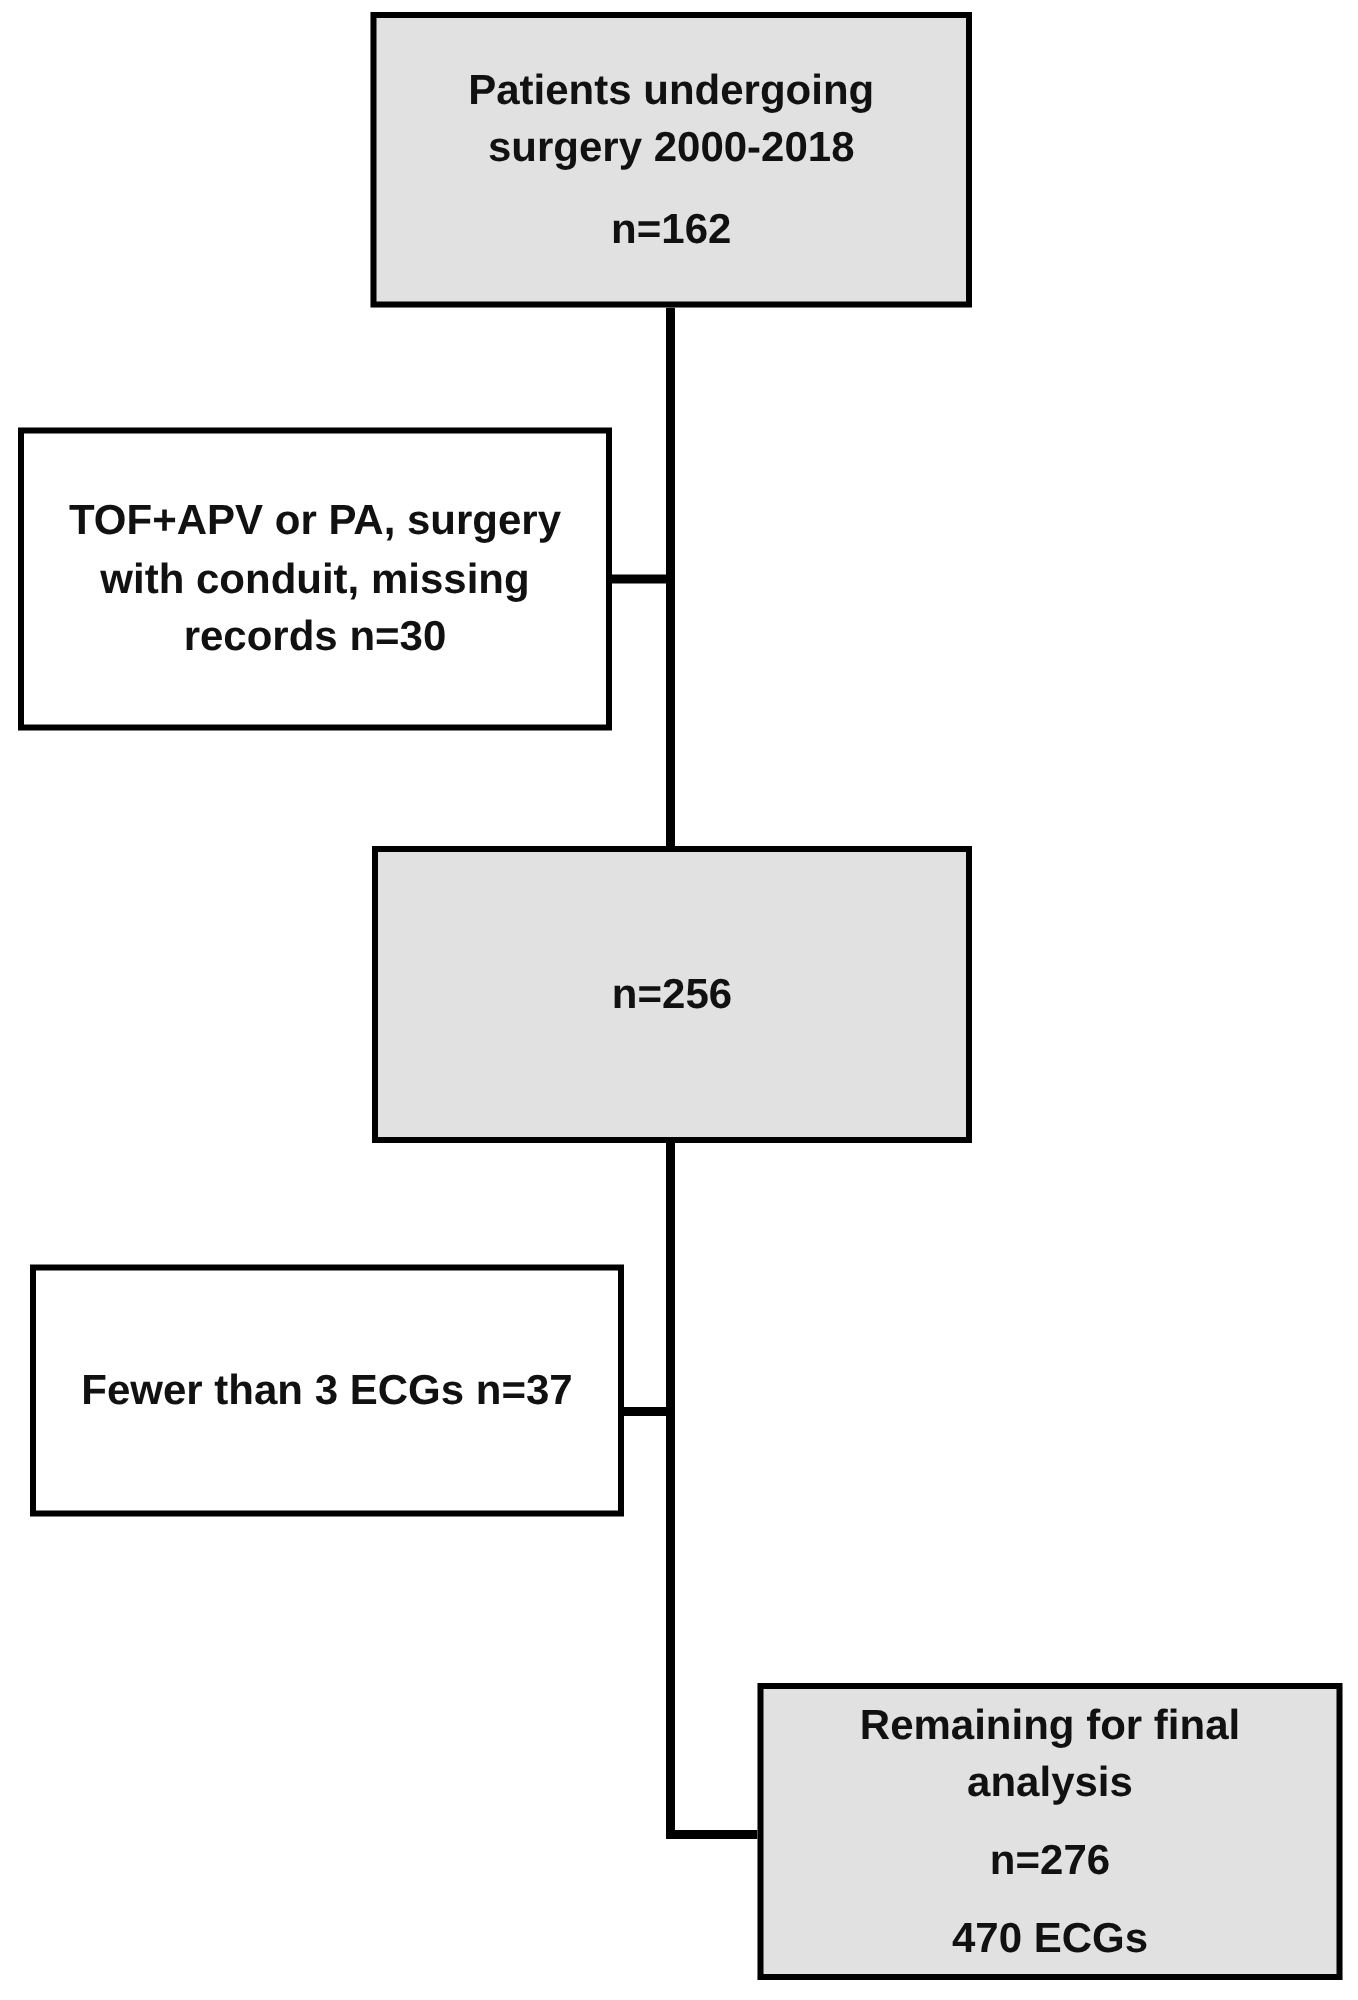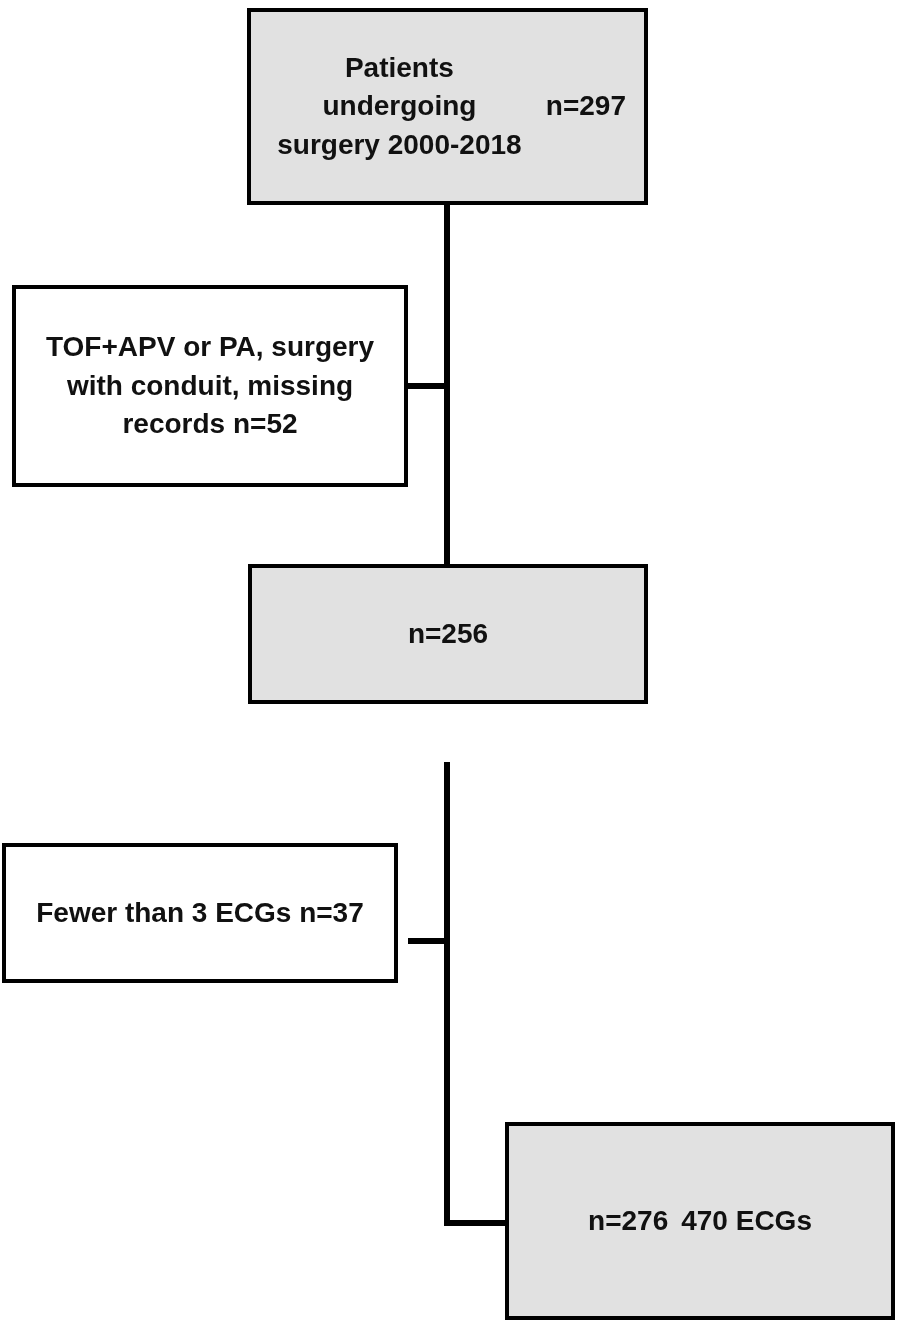--- a/index.html
+++ b/index.html
@@ -17,36 +17,36 @@
     height: 1333px;
     background: var(--background);
     font-family: "Liberation Sans", "DejaVu Sans", sans-serif;
     color: var(--text);
     overflow: hidden;
   }
   .node {
     position: absolute;
     border: 4px solid var(--border);
     display: flex;
-    flex-direction: row;
+    flex-direction: column;
     justify-content: center;
     align-items: center;
     text-align: center;
     font-size: 28px;
     font-weight: 700;
     line-height: 1.38;
     padding: 8px 18px;
   }
   .node.gray  { background: var(--box-fill); }
   .node.white { background: var(--exclusion-fill); }
 
   .node-start   { left: 247px; top: 8px;    width: 401px; height: 197px; gap: 16px; }
   .node-excl1   { left: 12px;  top: 285px;  width: 396px; height: 202px; }
-  .node-cohort  { left: 248px; top: 564px;  width: 400px; height: 140px; }
-  .node-excl2   { left: 2px;  top: 843px;  width: 396px; height: 140px; }
+  .node-cohort  { left: 248px; top: 564px;  width: 400px; height: 198px; }
+  .node-excl2   { left: 20px;  top: 843px;  width: 396px; height: 168px; }
   .node-final   { left: 505px; top: 1122px; width: 390px; height: 198px; gap: 13px; }
 
   .node-start .node-title { max-width: 330px; }
   .node-final .node-title { max-width: 330px; }
   .node-excl1 .node-text  { max-width: 350px; }
 
   .connector {
     position: absolute;
     background: var(--border);
   }
@@ -62,33 +62,34 @@
 <div class="canvas">
 
   <div class="connector conn-v1"></div>
   <div class="connector conn-h1"></div>
   <div class="connector conn-v2"></div>
   <div class="connector conn-h2"></div>
   <div class="connector conn-h3"></div>
 
   <div class="node gray node-start">
     <div class="node-title">Patients undergoing surgery 2000-2018</div>
-    <div class="node-count">n=297</div>
+    <div class="node-count">n=162</div>
   </div>
 
   <div class="node white node-excl1">
-    <div class="node-text">TOF+APV or PA, surgery with conduit, missing records n=52</div>
+    <div class="node-text">TOF+APV or PA, surgery with conduit, missing records n=30</div>
   </div>
 
   <div class="node gray node-cohort">
     <div class="node-count">n=256</div>
   </div>
 
   <div class="node white node-excl2">
     <div class="node-text">Fewer than 3 ECGs n=37</div>
   </div>
 
   <div class="node gray node-final">
+    <div class="node-title">Remaining for final analysis</div>
     <div class="node-count">n=276</div>
     <div class="node-extra">470 ECGs</div>
   </div>
 
 </div>
 
 </body></html>

